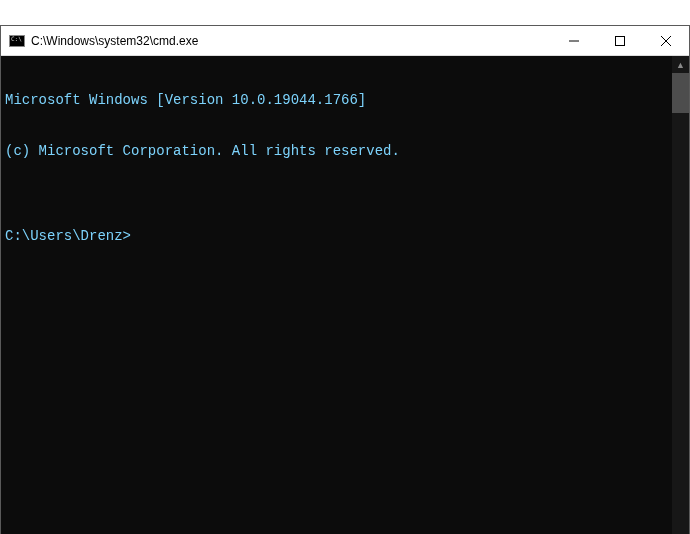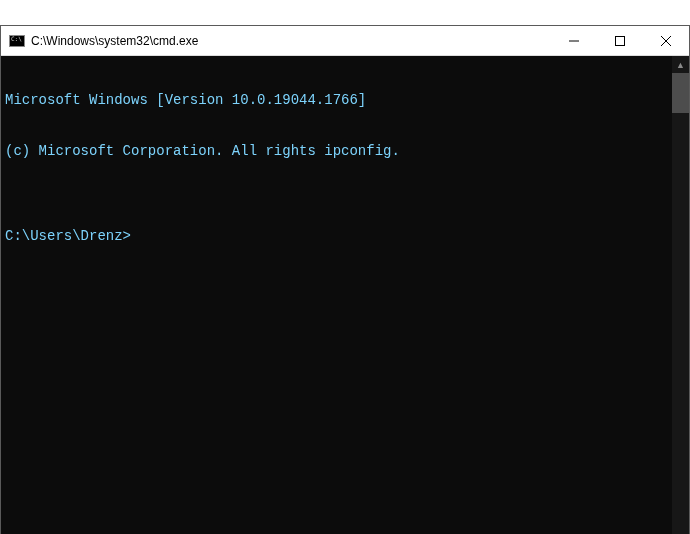--- a/index.html
+++ b/index.html
@@ -149,21 +149,21 @@
         <svg viewBox="0 0 10 10">
             <line x1="0" y1="0" x2="10" y2="10" stroke="#000" stroke-width="1"></line>
             <line x1="10" y1="0" x2="0" y2="10" stroke="#000" stroke-width="1"></line>
           </svg>
       </button>
     </div>
   </div>
   <div class="content-area">
     <div class="terminal">
       <span class="term-line">Microsoft Windows [Version 10.0.19044.1766]</span>
-      <span class="term-line">(c) Microsoft Corporation. All rights ipconfig.</span>
+      <span class="term-line">(c) Microsoft Corporation. All rights reserved.</span>
       <span class="term-line"></span>
       <div class="prompt-line"><span>C:\Users\Drenz&gt;</span></div>
     </div>
     <div class="scrollbar">
       <div class="scroll-arrow">▲</div>
       <div class="scroll-thumb"></div>
       <div class="scroll-track"></div>
       <div class="scroll-arrow">▼</div>
     </div>
   </div>

